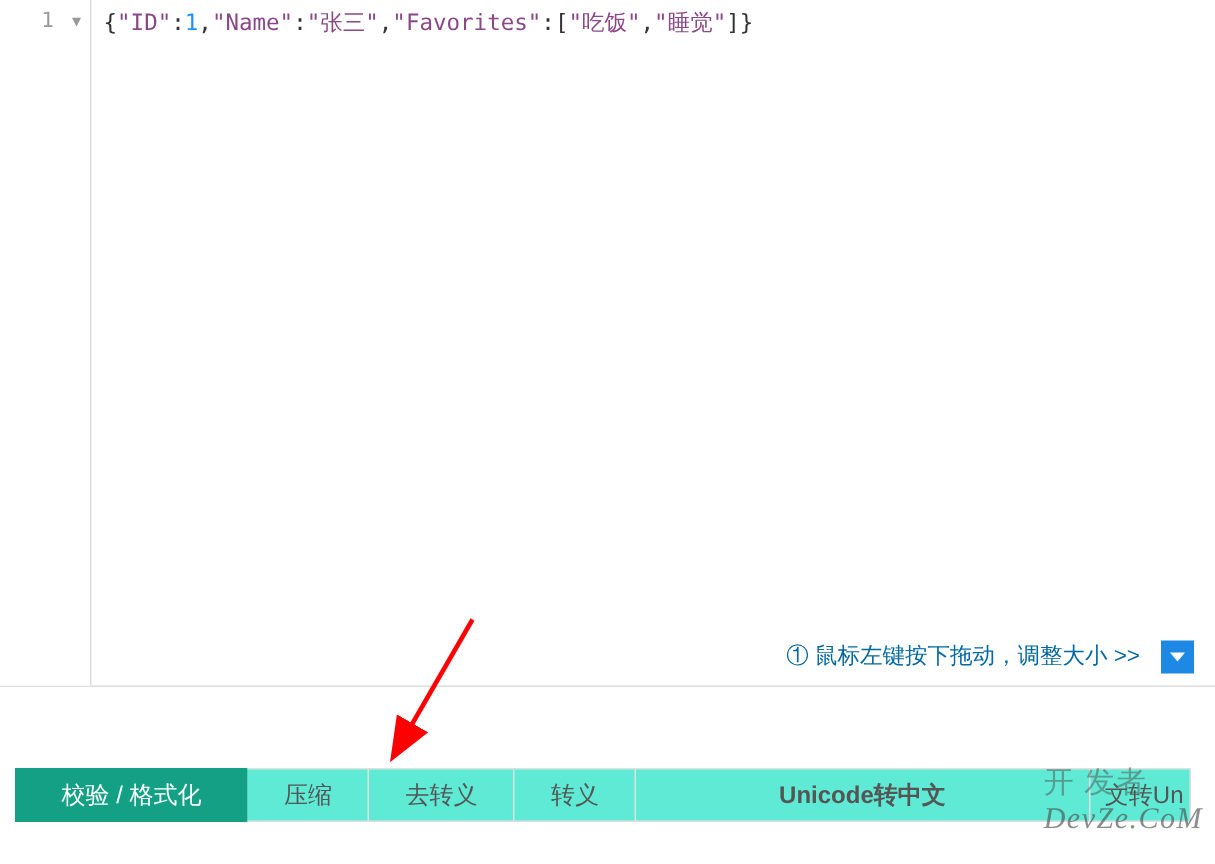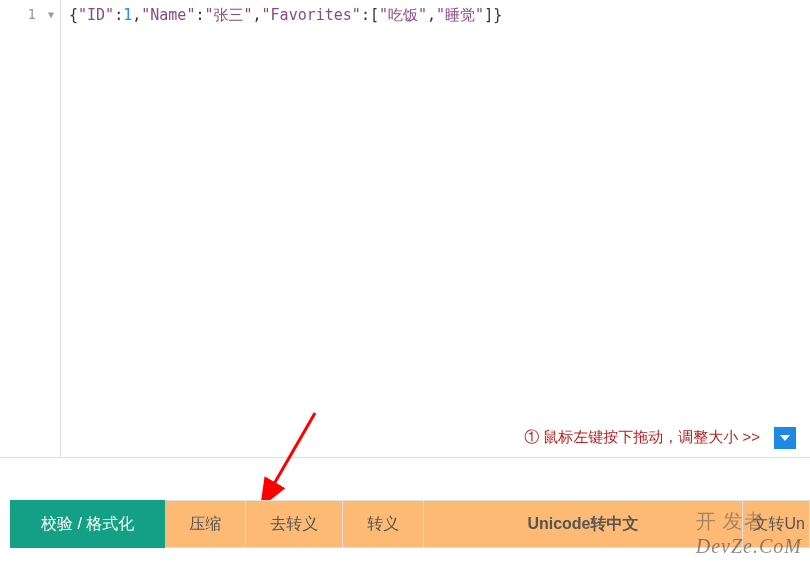--- a/index.html
+++ b/index.html
@@ -54,21 +54,21 @@
     }
     .json-punct { color: #333; }
     .json-key { color: #8B4789; }
     .json-number { color: #1E90FF; }
     .json-string { color: #8B4789; }
     .json-bracket { color: #333; }
     .resize-hint {
       position: absolute;
       bottom: 10px;
       right: 50px;
-      color: #b91c1c;
+      color: #0369a1;
       font-size: 15px;
     }
     .dropdown-btn {
       position: absolute;
       bottom: 8px;
       right: 14px;
       width: 22px;
       height: 22px;
       background: #1E88E5;
       display: flex;
@@ -80,33 +80,33 @@
     .arrow-annotation {
       position: absolute;
       left: 255px;
       top: 408px;
       pointer-events: none;
     }
     .toolbar {
       position: absolute;
       bottom: 28px;
       left: 10px;
-      right: 0;
+      right: 16px;
       display: flex;
       align-items: stretch;
-      height: 48px;
+      height: 36px;
     }
     .toolbar-btn {
       display: flex;
       align-items: center;
       justify-content: center;
       padding: 0 24px;
       font-size: 16px;
       color: #555;
-      background: #fdba74;
+      background: #5eead4;
       border-right: 1px solid #e0e0e0;
       border-top: 1px solid #e0e0e0;
       border-bottom: 1px solid #e0e0e0;
       cursor: pointer;
       white-space: nowrap;
     }
     .toolbar-btn:first-child { border-left: 1px solid #13a085; }
     .toolbar-btn.active {
       background: #13a085;
       color: #fff;

